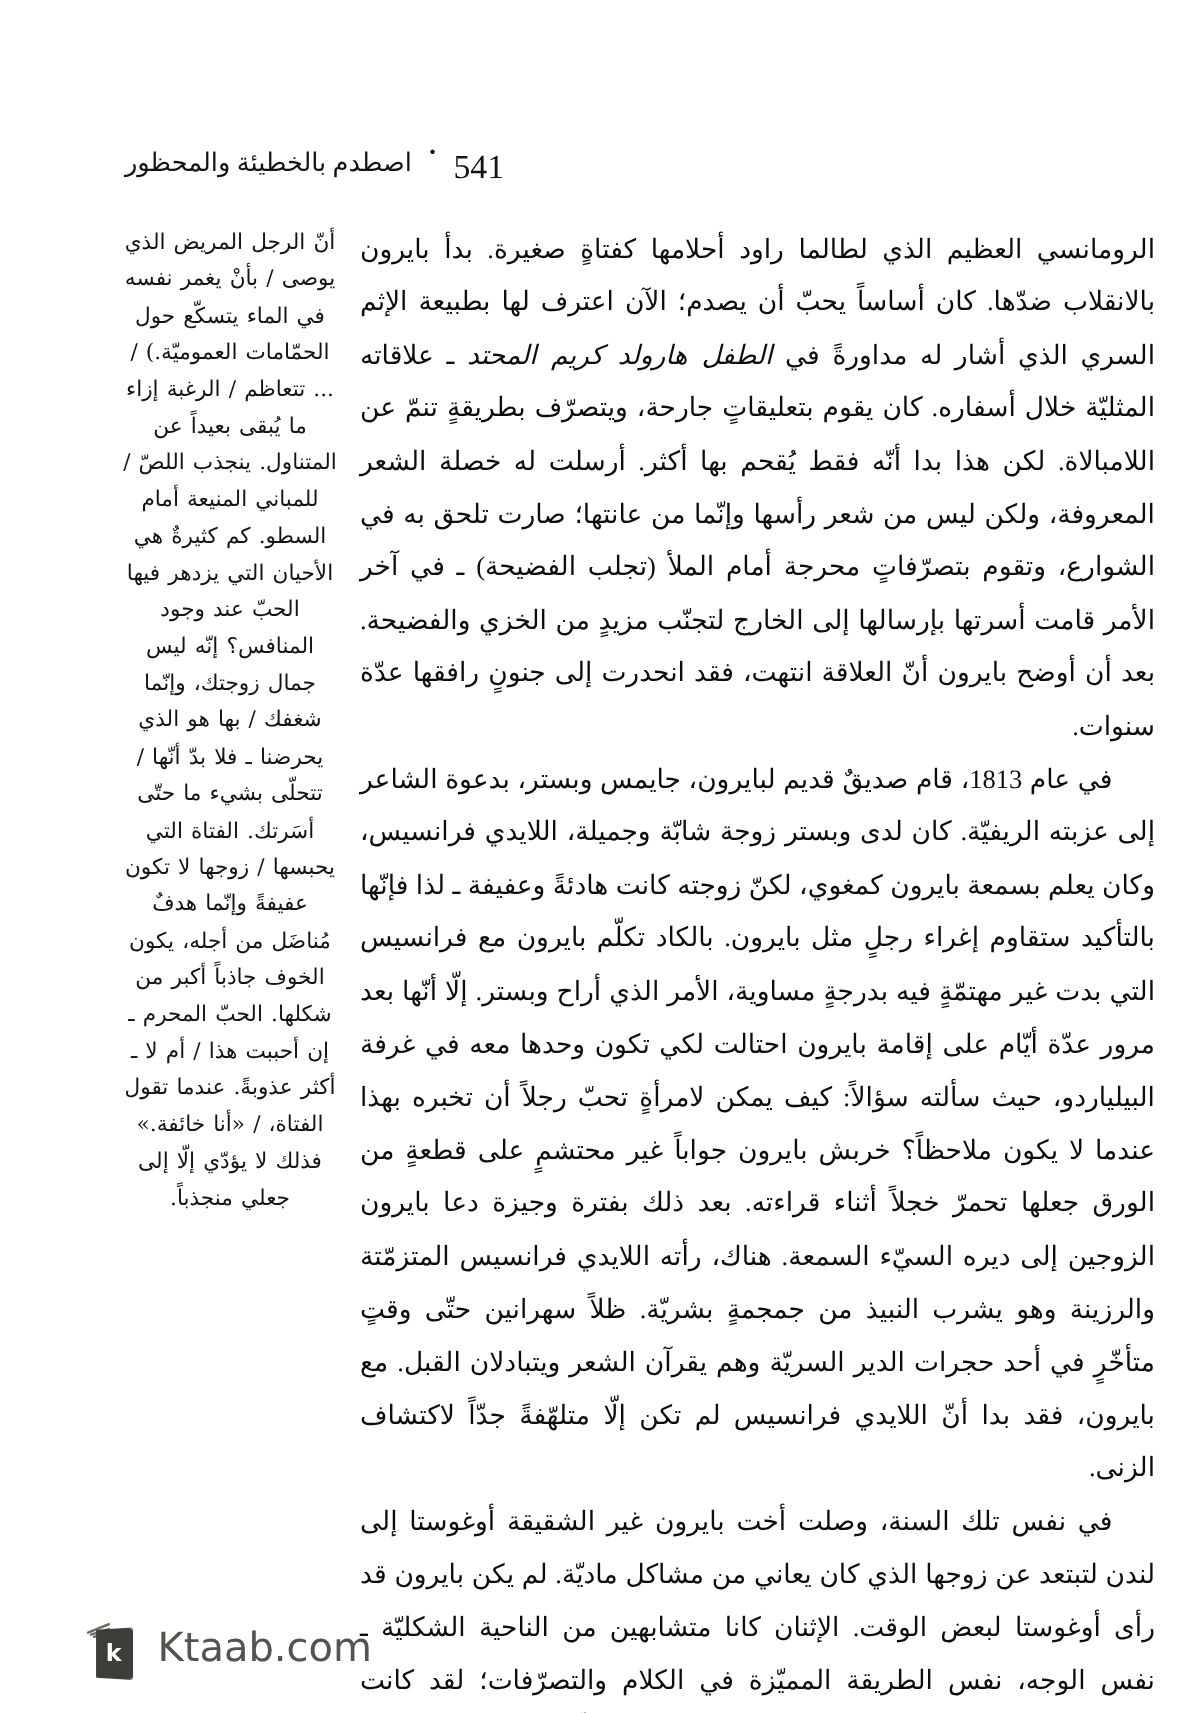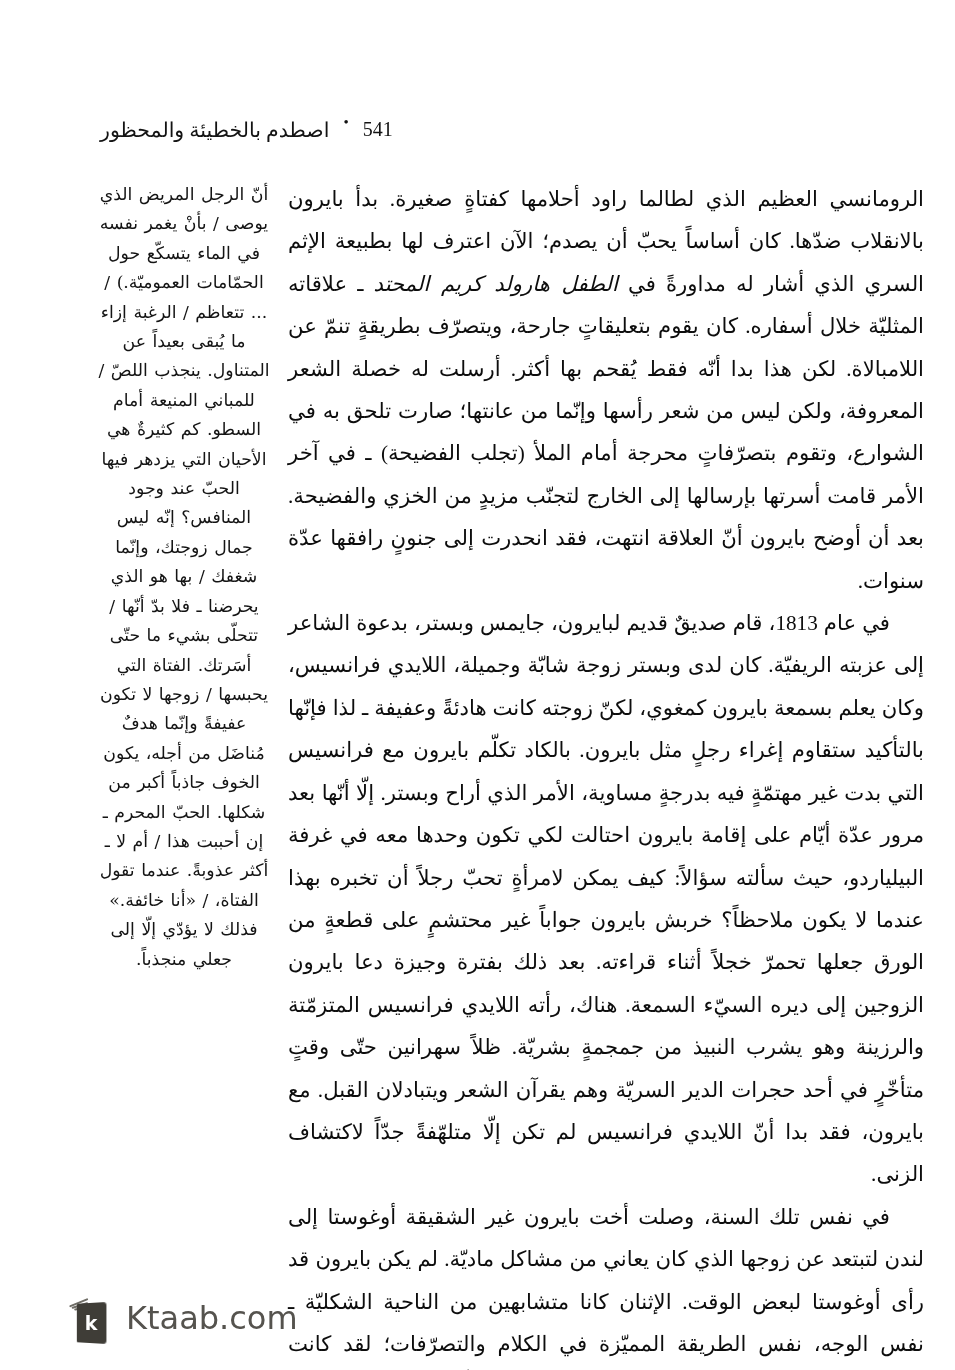--- a/index.html
+++ b/index.html
@@ -45,21 +45,21 @@
     font-family: "Liberation Serif", "DejaVu Serif", serif;
   }
   .running-head .rh-dot {
     font-size: 15px;
     line-height: 1;
     color: #131313;
     position: relative;
     top: -3px;
   }
   .running-head .rh-folio {
-    font-size: 20px;
+    font-size: 27px;
     color: #131313;
     font-family: "Liberation Serif", "DejaVu Serif", serif;
     direction: ltr;
   }
 
   
   .body-area {
     position: absolute;
     top: 178px;
     left: 96px;

